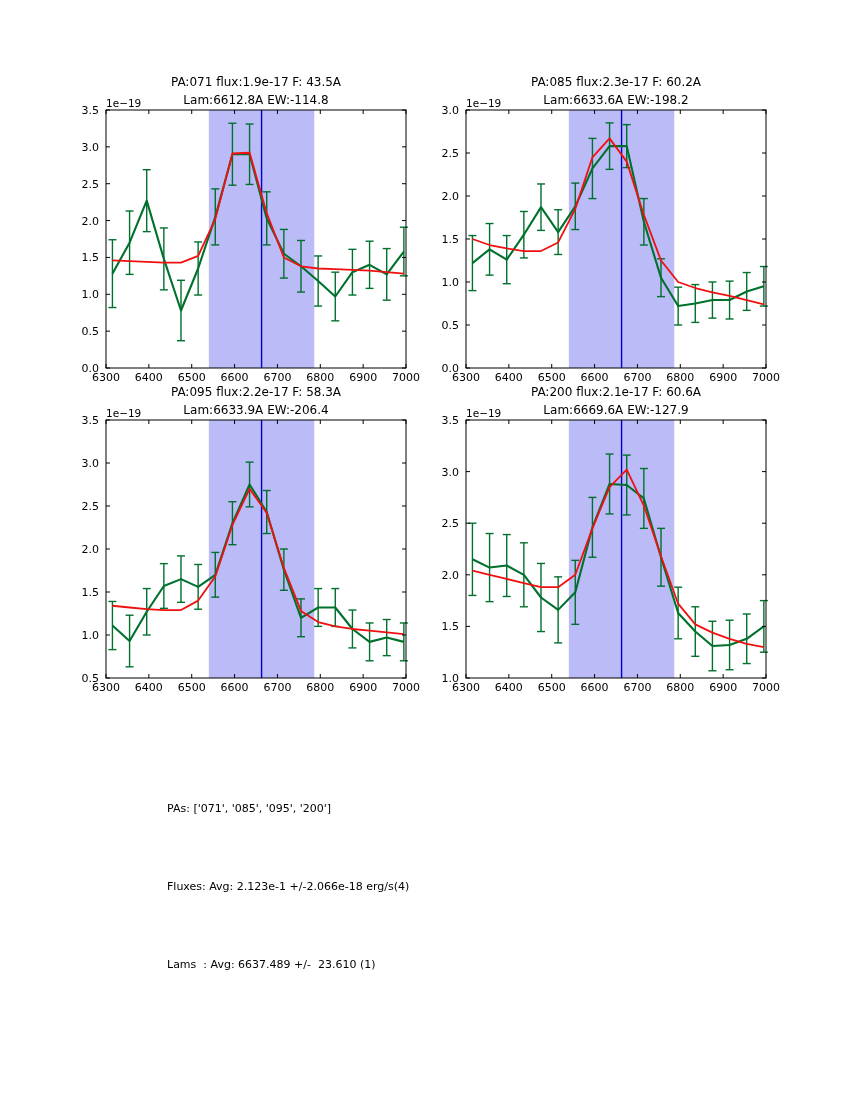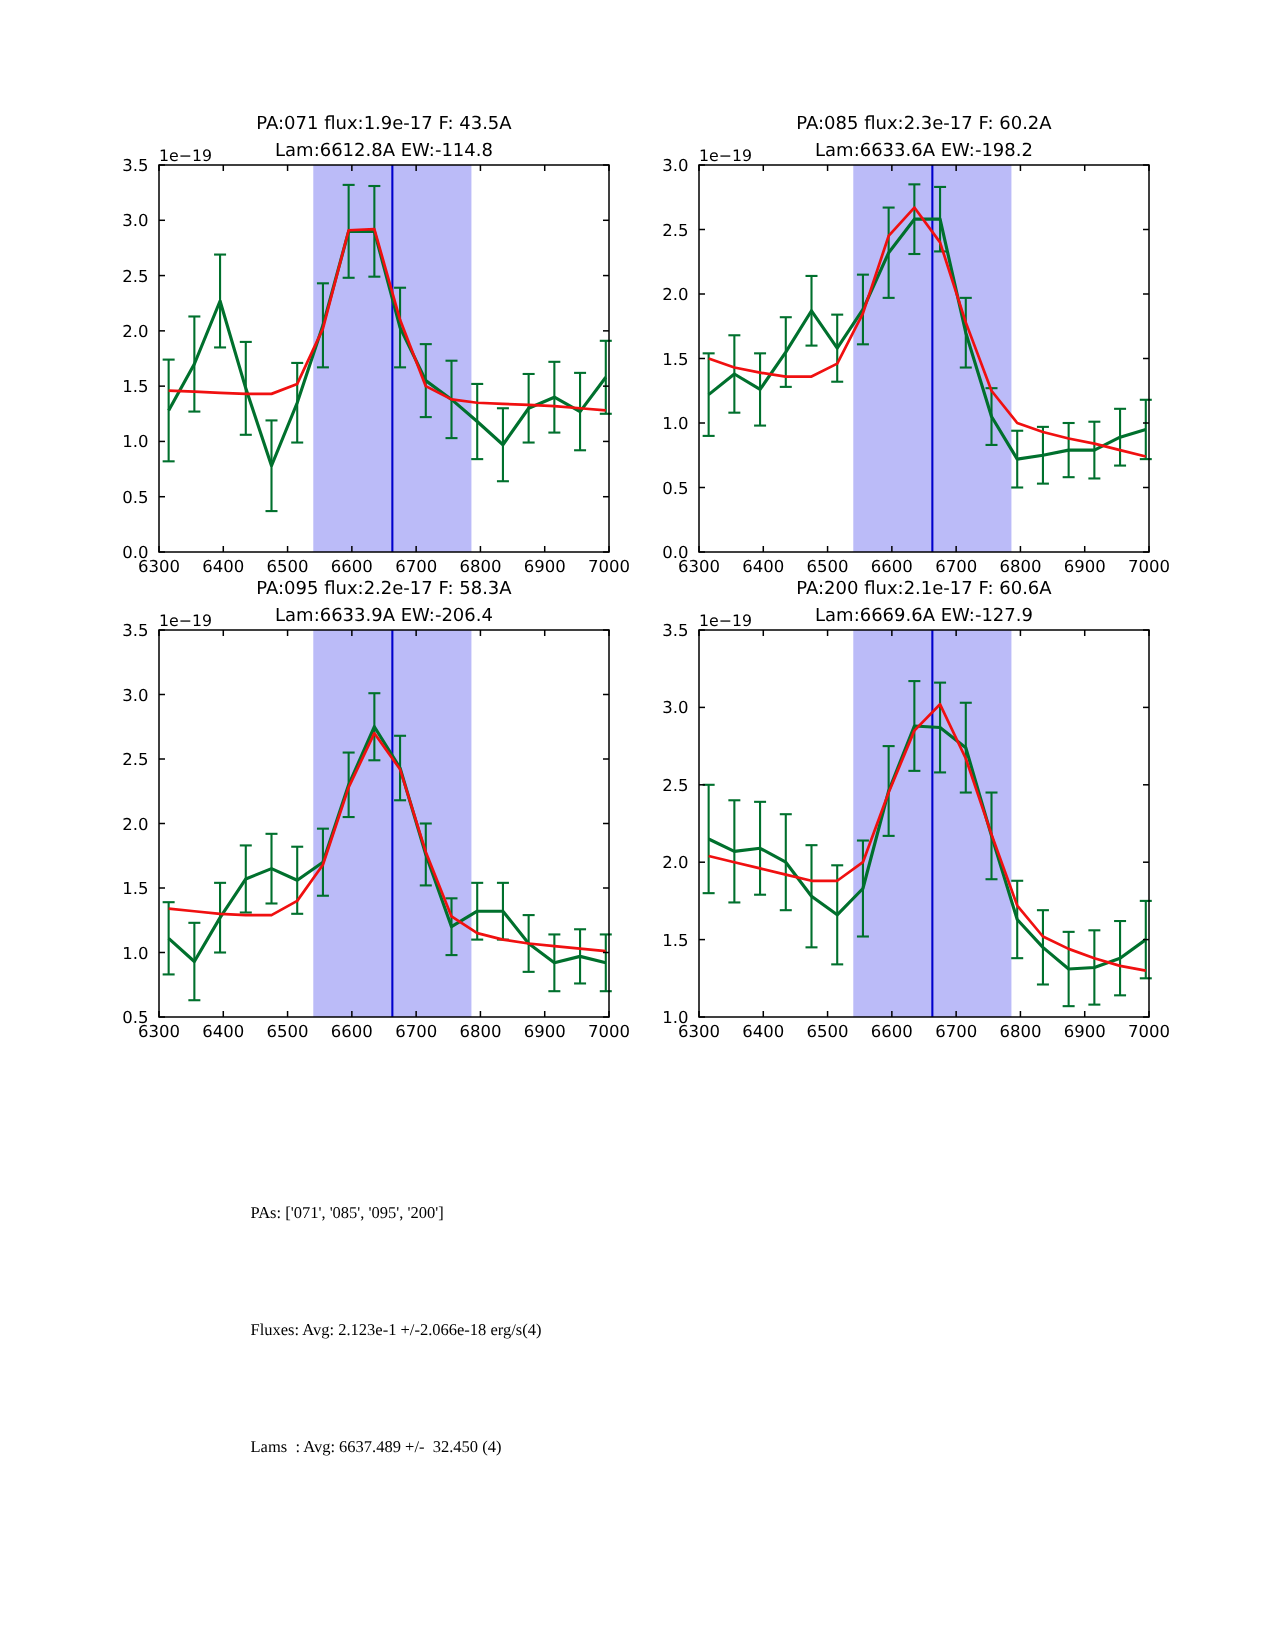--- a/index.html
+++ b/index.html
@@ -4,21 +4,21 @@
 <style>
   html,body{margin:0;padding:0;background:#ffffff;}
   .figure{position:relative;width:850px;height:1100px;background:#ffffff;overflow:hidden;
           font-family:"DejaVu Sans", sans-serif;}
   svg text{font-family:"DejaVu Sans", sans-serif;fill:#000000;}
   text.title{font-size:12px;}
   text.offset{font-size:10.5px;}
   text.tick{font-size:11px;}
   .summary{position:absolute;left:167px;top:744px;font-size:11px;line-height:26px;
            color:#000000;white-space:pre;}
-  .summary .sline{height:26px;font-family:Liberation Serif, serif;}
+  .summary .sline{height:26px;}
 </style>
 </head>
 <body>
 
 <div class="figure">
   <svg id="fig" width="850" height="1100" viewBox="0 0 850 1100">
 
     <g>
       <g class="plot">
           <rect x="208.85714285714286" y="110" width="105.42857142857142" height="258" fill="#BBBBF8"></rect>
@@ -464,17 +464,17 @@
         </g>
       <text class="title t1" x="616" y="396" text-anchor="middle">PA:200 flux:2.1e-17 F: 60.6A</text>
       <text class="title t2" x="616" y="414" text-anchor="middle">Lam:6669.6A EW:-127.9</text>
       <text class="offset" x="466" y="417">1e−19</text>
     </g>
   </svg>
 
   <div class="summary">
     <div class="sline">PAs: ['071', '085', '095', '200']</div>
     <div class="sline">Fluxes: Avg: 2.123e-1 +/-2.066e-18 erg/s(4)</div>
-    <div class="sline">Lams  : Avg: 6637.489 +/-  32.450 (4)</div>
+    <div class="sline">Lams  : Avg: 6637.489 +/-  23.610 (1)</div>
     
     
   </div>
 </div>
 
 </body></html>

